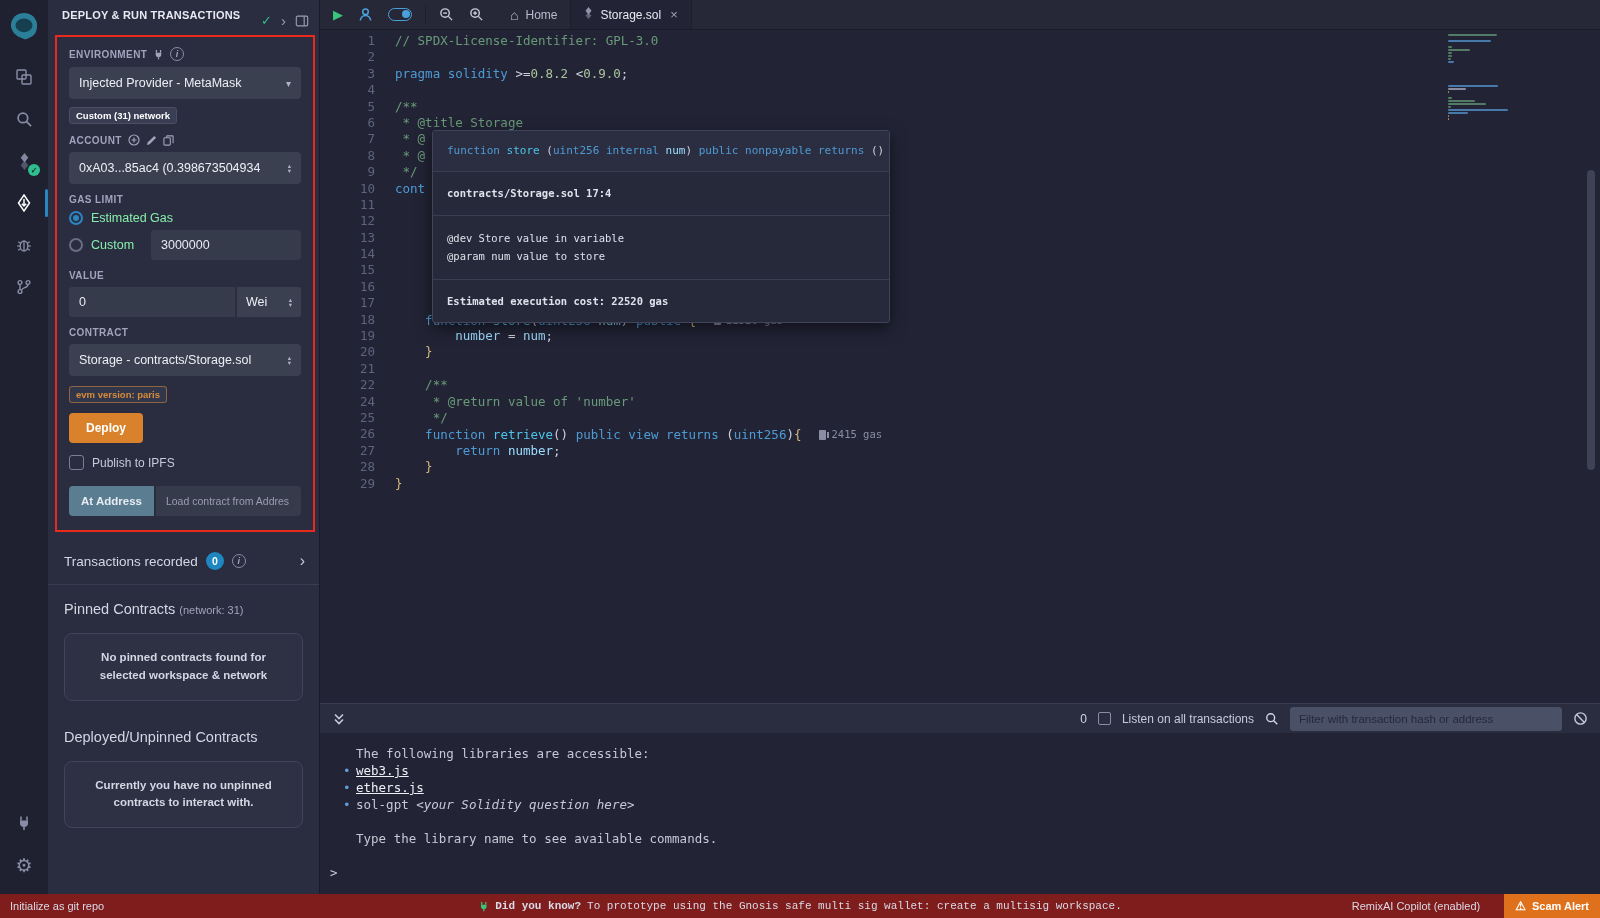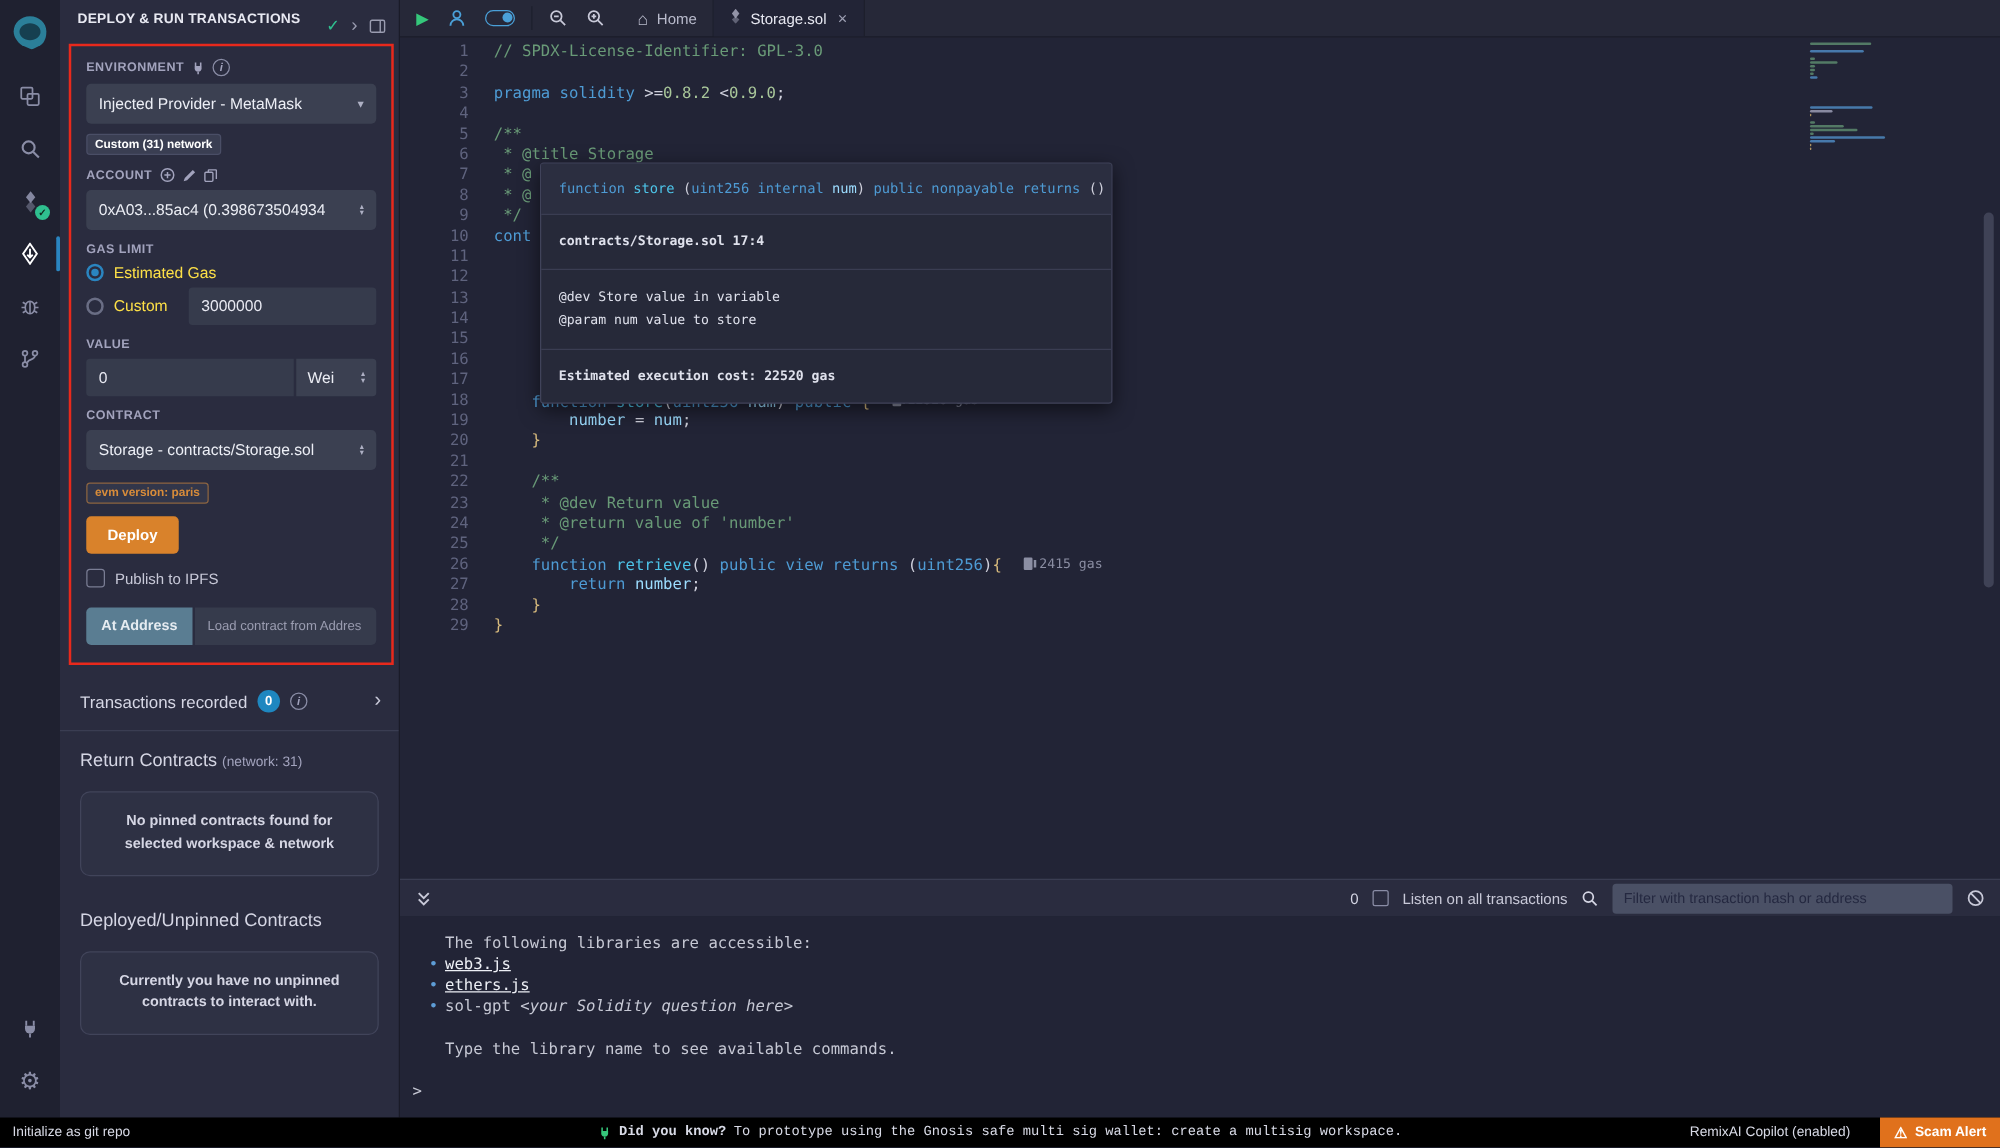--- a/index.html
+++ b/index.html
@@ -33,21 +33,21 @@
   .info-circ { width:14px; height:14px; border:1px solid #8a8da6; border-radius:50%; color:#a2a3bd; font-size:9px; font-style:italic; font-weight:bold; display:flex; align-items:center; justify-content:center; cursor:pointer; }
   .sp-select { background:#3b4051; color:#eceef5; border-radius:4px; height:32px; display:flex; align-items:center; justify-content:space-between; padding:0 10px; font-size:12.5px; cursor:pointer; white-space:nowrap; overflow:hidden; }
   .sp-select .val { overflow:hidden; text-overflow:ellipsis; }
   .caret { color:#aeb0c4; font-size:10px; margin-left:6px; }
   .updown { display:flex; flex-direction:column; font-size:6.5px; line-height:5px; color:#aeb0c4; margin-left:6px; }
   .net-badge { display:inline-block; background:#3a3e52; border:1px solid #4a4e66; color:#ffffff; font-size:9.5px; font-weight:bold; padding:2px 6px; border-radius:3px; margin:8px 0 0; }
   .radio-row { display:flex; align-items:center; gap:8px; margin:5px 0; }
   .radio { width:14px; height:14px; border-radius:50%; border:2px solid #6a6e85; flex:none; position:relative; cursor:pointer; }
   .radio.checked { border-color:#2a85c0; }
   .radio.checked::after { content:""; position:absolute; inset:2px; border-radius:50%; background:#2a85c0; }
-  .radio-label { font-size:12.5px; color:#fde047; }
+  .radio-label { font-size:12.5px; color:#86efac; }
   .custom-row .radio-label { width:52px; }
   .sp-input { background:#363b4c; border:none; outline:none; color:#e8e9f2; font-size:12.5px; height:30px; border-radius:3px; padding:0 10px; font-family:"Liberation Sans",sans-serif; }
   .gas-input { flex:1; min-width:0; }
   .value-row { display:flex; gap:2px; }
   .value-input { flex:1; min-width:0; border-radius:3px 0 0 3px; }
   .unit-box { width:64px; background:#3b4051; border-radius:0 3px 3px 0; display:flex; align-items:center; justify-content:space-between; padding:0 9px; font-size:12.5px; color:#eceef5; cursor:pointer; }
   .evm-badge { display:inline-block; background:#32364a; border:1px solid rgba(216,140,58,.55); color:#d88c3a; font-size:9.5px; font-weight:bold; padding:2px 6px; border-radius:3px; margin:10px 0 2px; }
   .btn-deploy { display:inline-block; background:#d9822b; color:#ffffff; font-weight:bold; font-size:12px; padding:8px 17px; border-radius:4px; margin:8px 0 10px; cursor:pointer; }
   .publish-row { display:flex; align-items:center; gap:8px; margin:2px 0 16px; }
   .checkbox { width:15px; height:15px; border:1px solid #7a7d94; border-radius:3px; background:transparent; cursor:pointer; flex:none; }
@@ -113,21 +113,21 @@
   .th-filter::placeholder { color:#242840; }
   .th-block { display:flex; color:#c8c9d8; cursor:pointer; }
   .terminal { flex:none; height:161px; background:#222436; font-family:"DejaVu Sans Mono", monospace; font-size:12.5px; line-height:17px; color:#c6c8d4; padding-top:12px; overflow:hidden; }
   .t-line { white-space:pre-wrap; padding-left:36px; position:relative; }
   .t-bullet::before { content:"•"; position:absolute; left:23px; color:#5e9dd6; }
   .t-prompt { padding-left:10px; }
   .tp-l { color:#eef0f6; text-decoration:underline; cursor:pointer; }
   .tp-i { font-style:italic; }
 
   
-  .statusbar { height:24px; flex:none; background:#000000; display:flex; align-items:center; font-size:11px; color:#d8dae6; position:relative; }
+  .statusbar { height:24px; flex:none; background:#7f1d1d; display:flex; align-items:center; font-size:11px; color:#d8dae6; position:relative; }
   .sb-left { padding:0 10px; cursor:pointer; }
   .sb-center { position:absolute; left:50%; transform:translateX(-50%); display:flex; align-items:center; gap:6px; white-space:nowrap;font-family:Liberation Mono, monospace; }
   .sb-tip-title { font-weight:bold; }
   .sb-plug { display:flex; color:#35c77b; }
   .sb-right { margin-left:auto; display:flex; align-items:center; gap:24px; height:100%; }
   .scam { background:#e0711c; color:#fff; font-weight:bold; height:100%; display:flex; align-items:center; gap:6px; padding:0 11px; cursor:pointer; }
   .warn-glyph { font-size:12px; }
 </style>
 </head>
 <body>
@@ -315,21 +315,21 @@
 
       <div class="tx-row">
         <span class="tx-label">Transactions recorded</span>
         <span class="badge-count">0</span>
         <span class="info-circ">i</span>
         <span class="tx-chevron">›</span>
       </div>
       <div class="sp-divider"></div>
 
       <div class="sec-title">
-        <span>Return Contracts</span>
+        <span>Pinned Contracts</span>
         <span class="sec-sub">(network: 31)</span>
       </div>
       <div class="empty-box">No pinned contracts found for selected workspace &amp; network</div>
 
       <div class="sec-title">Deployed/Unpinned Contracts</div>
       <div class="empty-box">Currently you have no unpinned contracts to interact with.</div>
     </section>
 
     <section class="workbench">
       <div class="tabbar">
@@ -394,21 +394,20 @@
             <div class="cl"><span class="ln">13</span><span class="lc"></span></div>
             <div class="cl"><span class="ln">14</span><span class="lc"></span></div>
             <div class="cl"><span class="ln">15</span><span class="lc"></span></div>
             <div class="cl"><span class="ln">16</span><span class="lc"></span></div>
             <div class="cl"><span class="ln">17</span><span class="lc"></span></div>
             <div class="cl"><span class="ln">18</span><span class="lc"><span class="tk-p">    </span><span class="tk-k">function</span><span class="tk-p"> </span><span class="tk-f">store</span><span class="tk-p">(</span><span class="tk-k">uint256</span><span class="tk-v"> num</span><span class="tk-p">) </span><span class="tk-k">public</span><span class="tk-p"> </span><span class="tk-b">{</span><span class="gas-hint"><span class="gas-pump"></span><span>22520 gas</span></span></span></div>
             <div class="cl"><span class="ln">19</span><span class="lc"><span class="tk-p">        </span><span class="tk-v">number</span><span class="tk-p"> = </span><span class="tk-v">num</span><span class="tk-p">;</span></span></div>
             <div class="cl"><span class="ln">20</span><span class="lc"><span class="tk-p">    </span><span class="tk-b">}</span></span></div>
             <div class="cl"><span class="ln">21</span><span class="lc"></span></div>
             <div class="cl"><span class="ln">22</span><span class="lc"><span class="tk-c">    /**</span></span></div>
-            <div class="cl"><span class="ln">23</span><span class="lc"><span class="tk-c">     * @dev Return value</span></span></div>
             <div class="cl"><span class="ln">24</span><span class="lc"><span class="tk-c">     * @return value of 'number'</span></span></div>
             <div class="cl"><span class="ln">25</span><span class="lc"><span class="tk-c">     */</span></span></div>
             <div class="cl"><span class="ln">26</span><span class="lc"><span class="tk-p">    </span><span class="tk-k">function</span><span class="tk-p"> </span><span class="tk-f">retrieve</span><span class="tk-p">() </span><span class="tk-k">public</span><span class="tk-p"> </span><span class="tk-k">view</span><span class="tk-p"> </span><span class="tk-k">returns</span><span class="tk-p"> (</span><span class="tk-k">uint256</span><span class="tk-p">)</span><span class="tk-b">{</span><span class="gas-hint"><span class="gas-pump"></span><span>2415 gas</span></span></span></div>
             <div class="cl"><span class="ln">27</span><span class="lc"><span class="tk-p">        </span><span class="tk-k">return</span><span class="tk-v"> number</span><span class="tk-p">;</span></span></div>
             <div class="cl"><span class="ln">28</span><span class="lc"><span class="tk-p">    </span><span class="tk-b">}</span></span></div>
             <div class="cl"><span class="ln">29</span><span class="lc"><span class="tk-b">}</span></span></div>
           </div>
         <div class="minimap">
             <div class="mm-bar" style="width: 49px; background: rgb(92, 138, 109);"></div>
             <div class="mm-bar" style="width: 0px; background: transparent;"></div>

